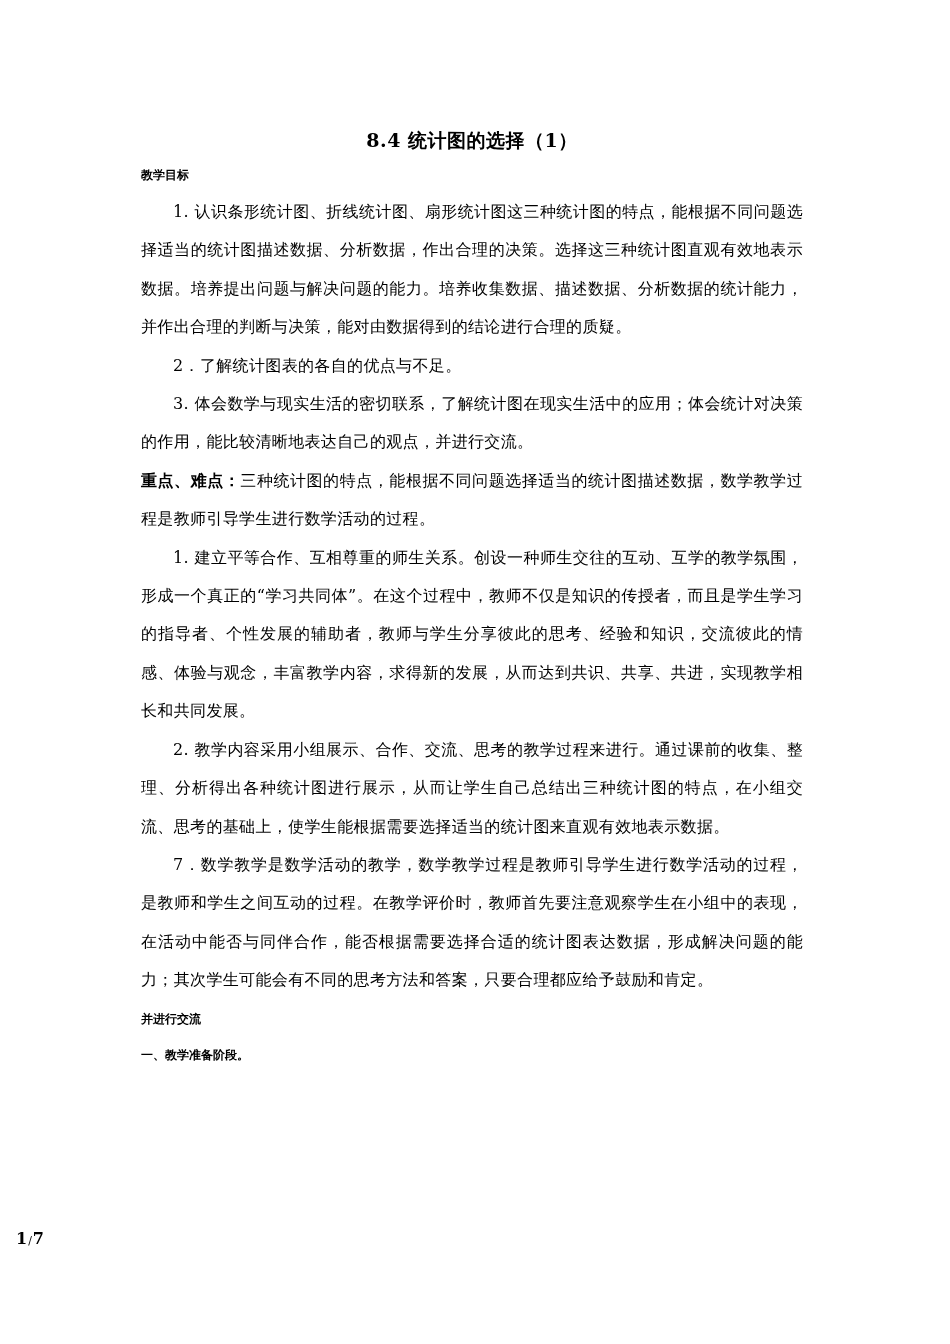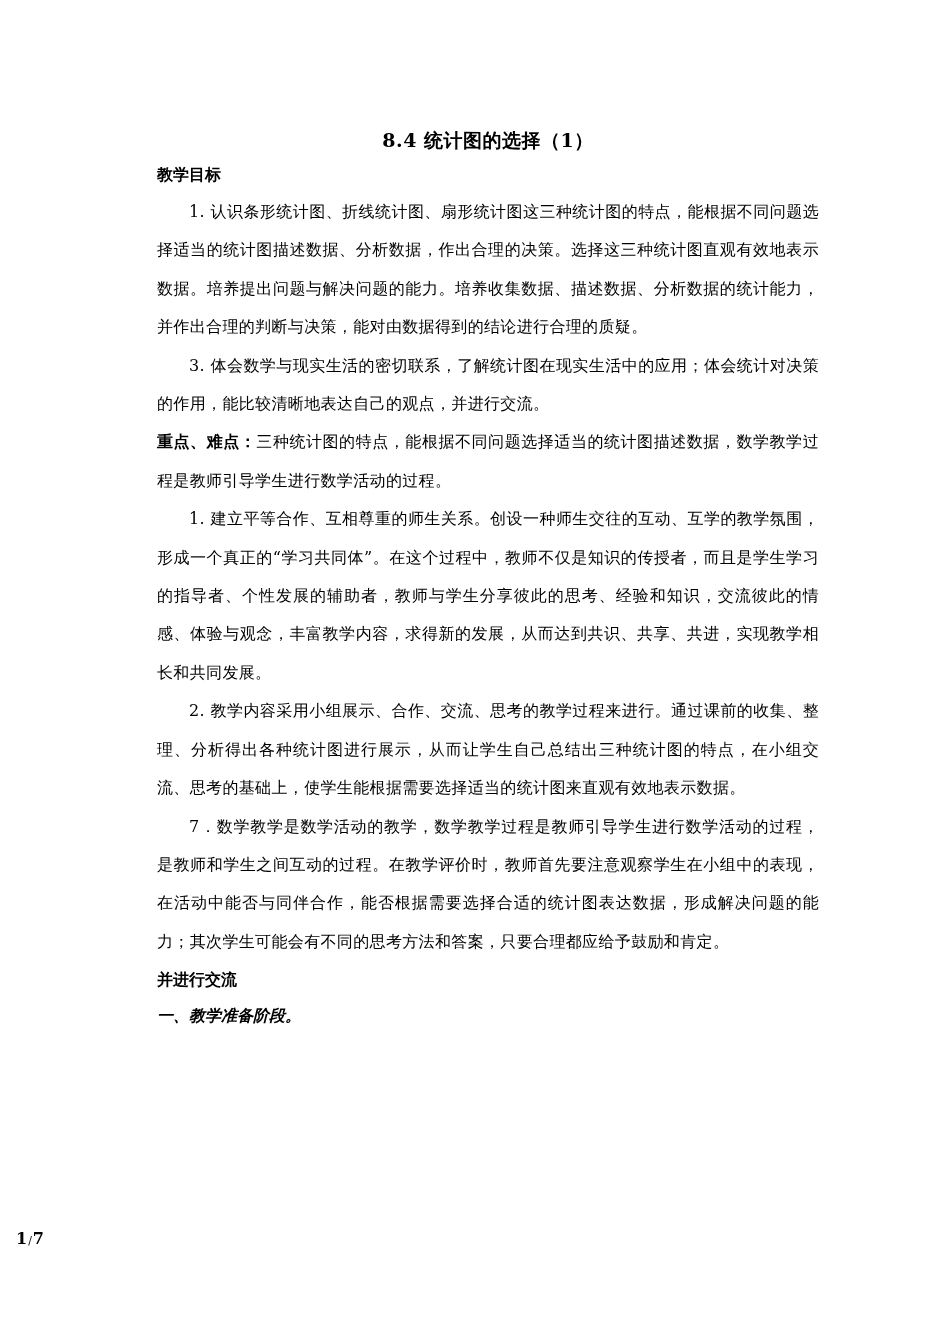--- a/index.html
+++ b/index.html
@@ -18,36 +18,36 @@
     .page {
       position: absolute;
       left: 0;
       top: 0;
       width: 950px;
       height: 1344px;
       background: #ffffff;
     }
     .content {
       position: absolute;
-      left: 157px;
+      left: 141px;
       top: 126px;
       width: 662px;
     }
     .title {
       text-align: center;
       font-weight: bold;
       font-size: 19px;
       line-height: 28px;
       height: 28px;
       margin: 0 0 8px 0;
       letter-spacing: 0.5px;
     }
     .heading {
       font-weight: bold;
-      font-size: 16px;
+      font-size: 12px;
       line-height: 26px;
       margin: 0 0 5px 0;
     }
     .para {
       font-size: 16px;
       line-height: 38.4px;
       margin: 0;
       text-align: justify;
       text-indent: 2em;
       letter-spacing: 0.35px;
@@ -80,27 +80,28 @@
 </head>
 <body>
 
 <div class="page">
   <div class="content">
 
     <h1 class="title">8.4  统计图的选择（1）</h1>
 
     <div class="heading">教学目标</div>
     <p class="para">1. 认识条形统计图、折线统计图、扇形统计图这三种统计图的特点，能根据不同问题选择适当的统计图描述数据、分析数据，作出合理的决策。选择这三种统计图直观有效地表示数据。培养提出问题与解决问题的能力。培养收集数据、描述数据、分析数据的统计能力，并作出合理的判断与决策，能对由数据得到的结论进行合理的质疑。</p>
+    <p class="para">2．了解统计图表的各自的优点与不足。</p>
     <p class="para">3. 体会数学与现实生活的密切联系，了解统计图在现实生活中的应用；体会统计对决策的作用，能比较清晰地表达自己的观点，并进行交流。</p>
 
     <p class="para noindent"><span class="bold-lead">重点、难点：</span><span>三种统计图的特点，能根据不同问题选择适当的统计图描述数据，数学教学过程是教师引导学生进行数学活动的过程。</span></p>
 
     <p class="para">1. 建立平等合作、互相尊重的师生关系。创设一种师生交往的互动、互学的教学氛围，形成一个真正的“学习共同体”。在这个过程中，教师不仅是知识的传授者，而且是学生学习的指导者、个性发展的辅助者，教师与学生分享彼此的思考、经验和知识，交流彼此的情感、体验与观念，丰富教学内容，求得新的发展，从而达到共识、共享、共进，实现教学相长和共同发展。</p>
     <p class="para">2. 教学内容采用小组展示、合作、交流、思考的教学过程来进行。通过课前的收集、整理、分析得出各种统计图进行展示，从而让学生自己总结出三种统计图的特点，在小组交流、思考的基础上，使学生能根据需要选择适当的统计图来直观有效地表示数据。</p>
     <p class="para">7．数学教学是数学活动的教学，数学教学过程是教师引导学生进行数学活动的过程，是教师和学生之间互动的过程。在教学评价时，教师首先要注意观察学生在小组中的表现，在活动中能否与同伴合作，能否根据需要选择合适的统计图表达数据，形成解决问题的能力；其次学生可能会有不同的思考方法和答案，只要合理都应给予鼓励和肯定。</p>
 
     <div class="heading after-para" style="margin-top:6px;">并进行交流</div>
-    <div class="heading" style="margin-top:10px;font-style:italic;">一、教学准备阶段。</div>
+    <div class="heading" style="margin-top:10px;">一、教学准备阶段。</div>
 
   </div>
 
   <div class="footer"><span>1</span><span class="sep">/</span><span>7</span></div>
 </div>
 
 </body></html>

